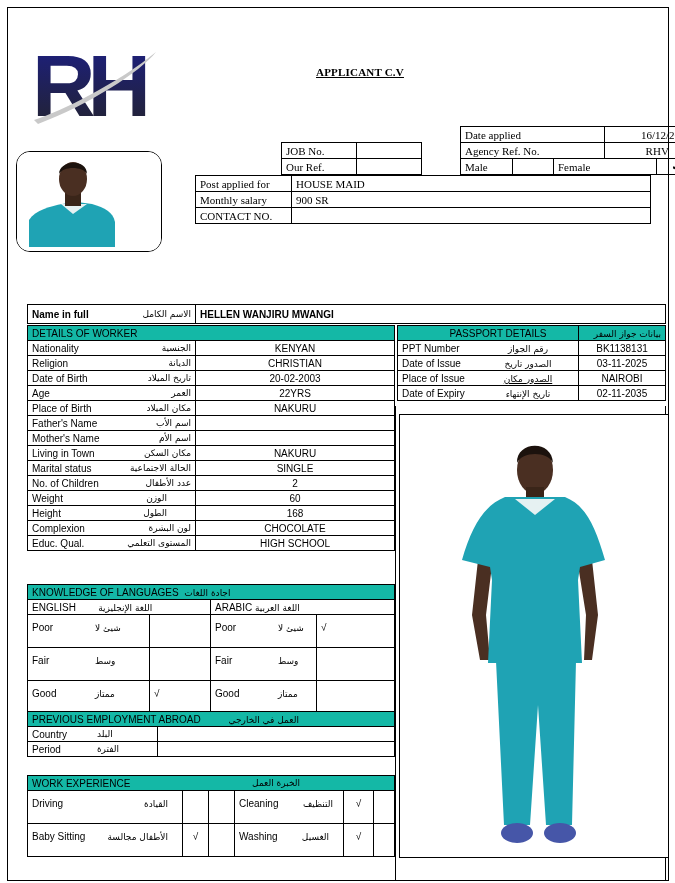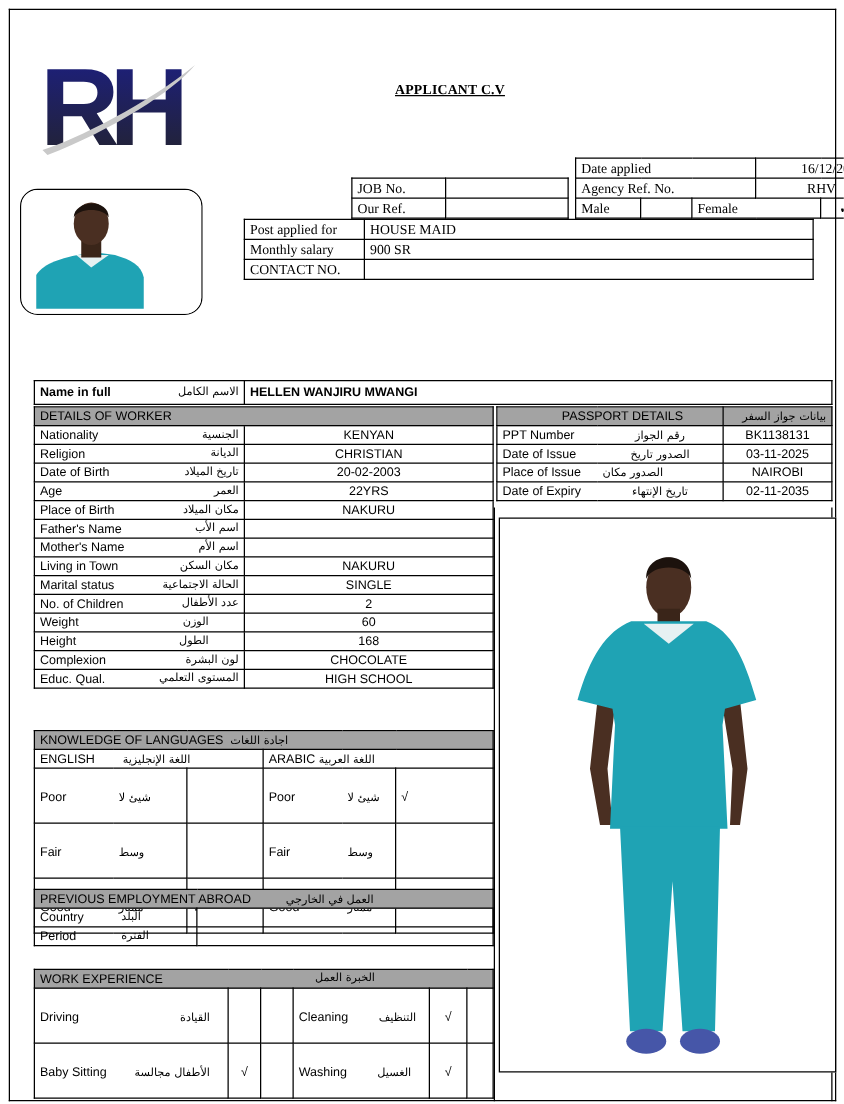--- a/index.html
+++ b/index.html
@@ -9,24 +9,24 @@
   .ar { font-family:"DejaVu Sans", sans-serif; font-size:9px; direction:rtl; }
   
   .logo { position:absolute; left:30px; top:42px; width:130px; height:82px; }
   .title { position:absolute; left:316px; top:66px; font-family:"Liberation Serif", serif; font-weight:bold; font-size:11px; text-decoration:underline; letter-spacing:0.2px; }
   
   table { border-collapse:collapse; }
   .hdr td { border:1px solid #000; font-family:"Liberation Serif", serif; font-size:11px; height:15px; padding:0 4px; white-space:nowrap; }
   .photo-small { position:absolute; left:16px; top:151px; width:146px; height:101px; border:1px solid #000; border-radius:14px; box-sizing:border-box; overflow:hidden; background:#fff; }
   
   .grid td { border:1px solid #000; font-size:10px; height:14px; padding:0 4px; white-space:nowrap; }
-  .band { background:#a3a3a3;margin-left:24px; }
+  .band { background:#14b8a6;margin-left:24px; }
   .c { text-align:center; }
   .lbl { display:flex; justify-content:space-between; align-items:center; }
-  .tall td { height:25px; vertical-align:top; padding-top:18px; }
+  .tall td { height:25px; vertical-align:top; padding-top:7px; }
   .check { font-size:10px; }
   .photo-big { position:absolute; left:399px; top:414px; width:270px; height:444px; border:1px solid #000; box-sizing:border-box; background:#fff; overflow:hidden; }
 </style>
 </head>
 <body>
 
 <div class="frame"></div>
 
 <div class="logo">
   <svg width="130" height="82" viewBox="0 0 130 82">
@@ -36,21 +36,21 @@
         <stop offset="1" stop-color="#23232b"></stop>
       </linearGradient>
     </defs>
     <text x="2" y="74" font-family="Liberation Sans, sans-serif" font-weight="bold" font-size="88" fill="url(#lg)" letter-spacing="-8">RH</text>
     <path d="M4 78 C 30 70, 90 40, 126 10 C 110 30, 60 62, 8 82 Z" fill="#c9c9c9"></path>
   </svg>
 </div>
 
 <div class="title">APPLICANT C.V</div>
 
-<table class="hdr abs" style="left:281px; top:142px; width:174px;">
+<table class="hdr abs" style="left:281px; top:142px; width:141px;">
   <tbody>
       <tr>
     <td style="width:66px;">JOB No.</td>
     <td></td>
   </tr>
   <tr>
     <td>Our Ref.</td>
     <td></td>
   </tr>
 </tbody>
@@ -262,21 +262,21 @@
         <td style="border-left:none; text-align:center;"><span class="ar">رقم الجواز</span></td>
         <td class="c" style="width:78px;">BK1138131</td>
       </tr>
   <tr>
         <td style="border-right:none;">Date of Issue</td>
         <td style="border-left:none; text-align:center;"><span class="ar">الصدور تاريخ</span></td>
         <td class="c">03-11-2025</td>
       </tr>
   <tr>
         <td style="border-right:none;">Place of Issue</td>
-        <td style="border-left:none; "><span class="ar">الصدور مكان</span></td>
+        <td style="border-left:none; text-align:center;text-decoration:underline;"><span class="ar">الصدور مكان</span></td>
         <td class="c">NAIROBI</td>
       </tr>
   <tr>
         <td style="border-right:none;">Date of Expiry</td>
         <td style="border-left:none; text-align:center;"><span class="ar">تاريخ الإنتهاء</span></td>
         <td class="c">02-11-2035</td>
       </tr>
 </tbody>
   </table>
 

